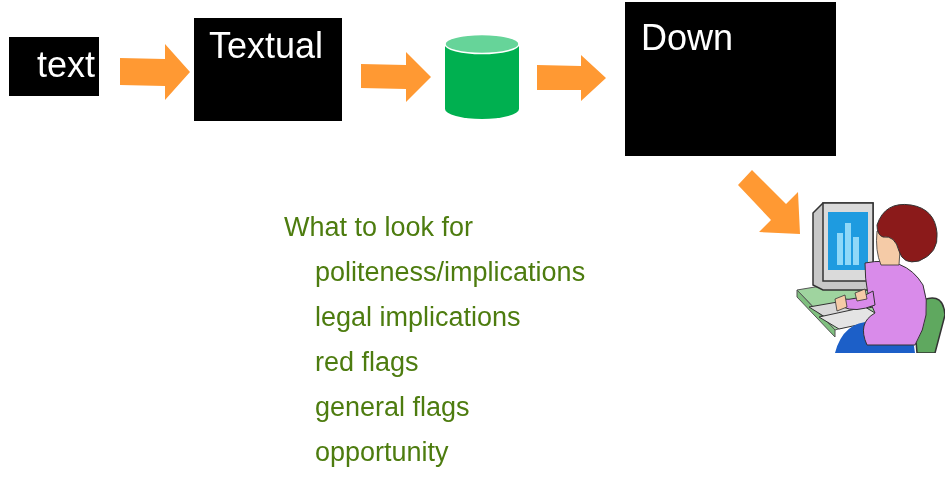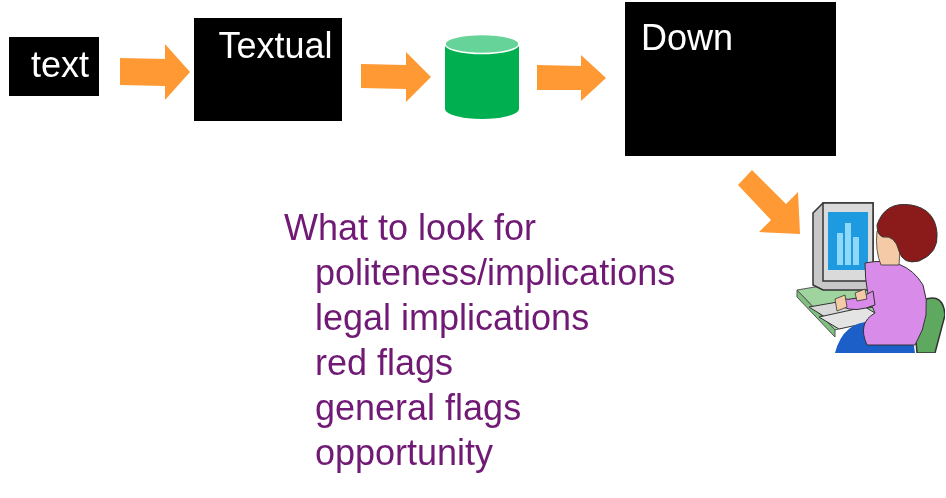--- a/index.html
+++ b/index.html
@@ -1,25 +1,25 @@
 <!DOCTYPE html>
 <html><head>
   <meta charset="utf-8">
   <style>
     html, body { margin: 0; padding: 0; background: #ffffff; }
     body { width: 946px; height: 498px; position: relative; overflow: hidden;
            font-family: "Liberation Sans", sans-serif; }
     .box { position: absolute; background: #000; color: #fff; box-sizing: border-box;
            font-family: "Liberation Sans", sans-serif; line-height: 1.13; }
     .box span { display: block; white-space: nowrap; }
-    #box-text { left: 9px; top: 37px; width: 90px; height: 59px; font-size: 36px; padding: 8px 0 0 22px; }
-    #box-etl { left: 194px; top: 18px; width: 148px; height: 103px; font-size: 36px; padding: 8px 0 0 15px; text-align: center; }
+    #box-text { left: 9px; top: 37px; width: 90px; height: 59px; font-size: 36px; padding: 8px 0 0 28px; }
+    #box-etl { left: 194px; top: 18px; width: 148px; height: 103px; font-size: 36px; padding: 8px 0 0 15px; }
     #box-drill { left: 625px; top: 2px; width: 211px; height: 154px; font-size: 36px; padding: 14px 0 0 16px; line-height: 1.2; }
     .arrow { position: absolute; }
-    .list { position: absolute; left: 284px; top: 205px; font-size: 36px; color: #701a75; line-height: 45px; }
+    .list { position: absolute; left: 284px; top: 205px; font-size: 27px; color: #4d7c0f; line-height: 45px; }
     .list .heading { white-space: nowrap; }
     .list .item { padding-left: 31px; white-space: nowrap; }
     .cyl { position: absolute; left: 443px; top: 33px; }
     .clipart { position: absolute; left: 795px; top: 195px; }
   </style>
 </head>
 <body>
 
 <div class="box" id="box-text">
   <span>text</span>

